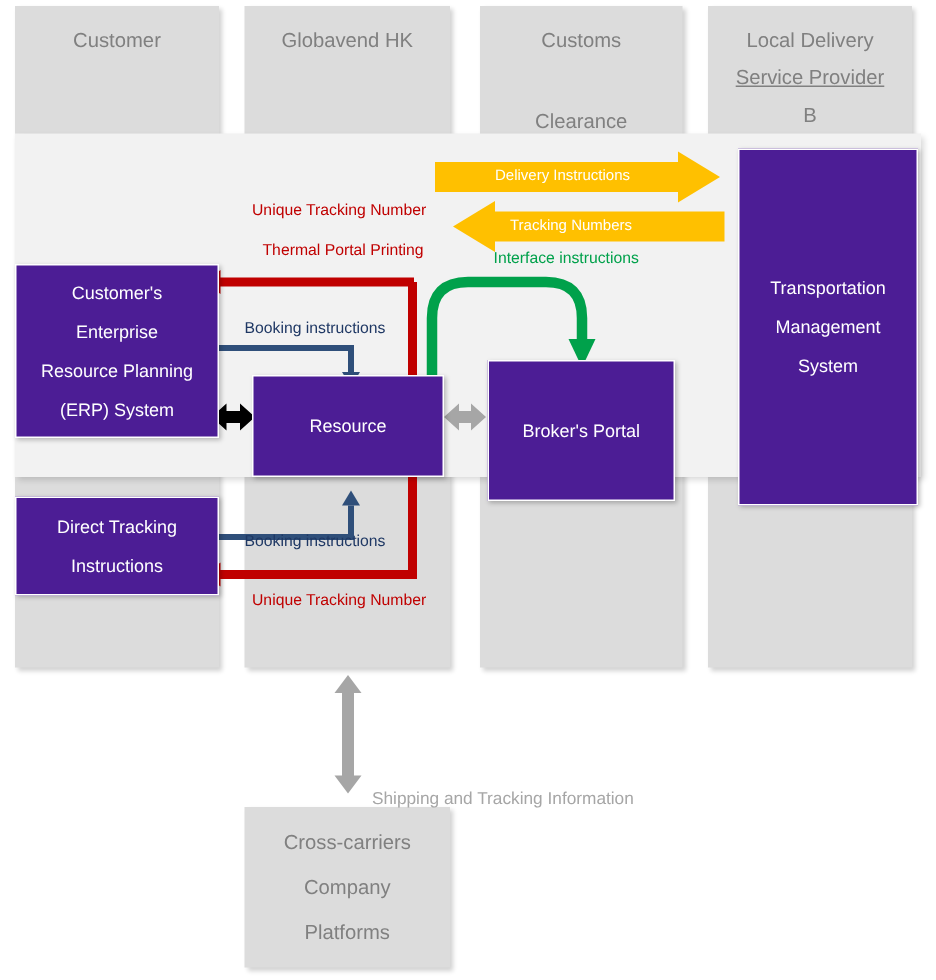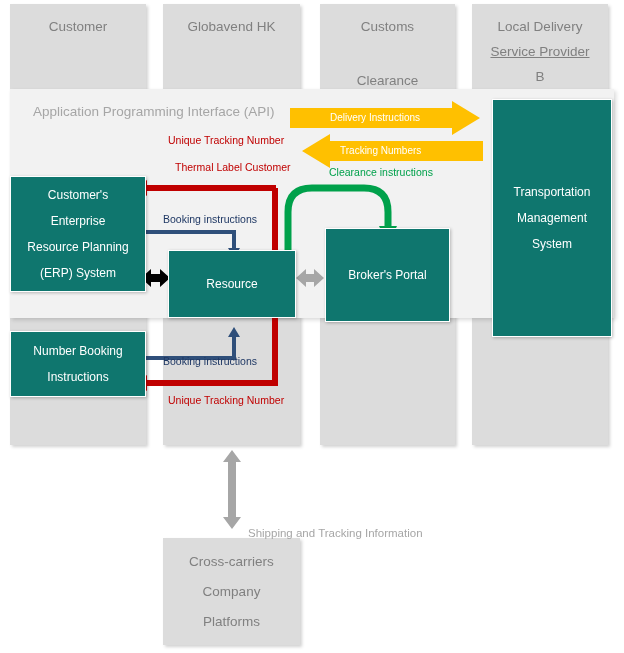--- a/index.html
+++ b/index.html
@@ -10,21 +10,21 @@
   
   .lane{position:absolute;background:#dcdcdc;box-shadow:2px 2px 3px rgba(0,0,0,.18);}
   .lane-title{position:absolute;left:0;right:0;top:10px;text-align:center;
     color:#808080;font-size:13.5px;line-height:25px;}
 
   
   .api-panel{position:absolute;background:#f2f2f2;box-shadow:2px 2px 4px rgba(0,0,0,.15);}
   .api-title{position:absolute;color:#a6a6a6;font-size:13.5px;}
 
   
-  .nbox{position:absolute;background:#0f766e;border:1px solid #ffffff;
+  .nbox{position:absolute;background:#4c1d95;border:1px solid #ffffff;
     color:#ffffff;font-size:12px;display:flex;flex-direction:column;
     align-items:center;justify-content:center;box-sizing:border-box;
     box-shadow:1px 1px 3px rgba(0,0,0,.25);}
   .nbox span{display:block;line-height:26px;text-align:center;white-space:nowrap;}
 
   
   .gbox{position:absolute;background:#dcdcdc;color:#808080;font-size:13.5px;
     display:flex;flex-direction:column;align-items:center;justify-content:center;
     box-shadow:2px 2px 3px rgba(0,0,0,.18);box-sizing:border-box;}
   .gbox span{display:block;line-height:30px;text-align:center;}
@@ -69,21 +69,20 @@
 
   <div class="lane" style="left:472px;top:4px;width:136px;height:441px;">
     <div class="lane-title">
       <span style="display:block;">Local Delivery</span>
       <span style="display:block;text-decoration:underline;">Service Provider</span>
       <span style="display:block;">B</span>
     </div>
   </div>
 
   <div class="api-panel" style="left:10px;top:89px;width:604px;height:229px;"></div>
-  <div class="api-title" style="left:33px;top:104px;">Application Programming Interface (API)</div>
 
   <svg class="ov">
 
     <polygon points="290,108 452,108 452,101 480,118 452,135 452,128 290,128" fill="#ffc000"></polygon>
 
     <polygon points="483,141 330,141 330,134 302,151 330,168 330,161 483,161" fill="#ffc000"></polygon>
 
     <path d="M288,280 L288,212 Q288,188 312,188 L364,188 Q388,188 388,212 L388,228" fill="none" stroke="#00a14b" stroke-width="7"></path>
     <polygon points="379,226 397,226 388,245" fill="#00a14b"></polygon>
 
@@ -114,50 +113,50 @@
     <span>Customer's</span>
     <span>Enterprise</span>
     <span>Resource Planning</span>
     <span>(ERP) System</span>
   </div>
 
   <div class="nbox" style="left:168px;top:250px;width:128px;height:68px;">
     <span>Resource</span>
   </div>
 
-  <div class="nbox" style="left:325px;top:228px;width:125px;height:94px;">
+  <div class="nbox" style="left:325px;top:240px;width:125px;height:94px;">
     <span>Broker's Portal</span>
   </div>
 
   <div class="nbox" style="left:492px;top:99px;width:120px;height:238px;">
     <span>Transportation</span>
     <span>Management</span>
     <span>System</span>
   </div>
 
   <div class="nbox" style="left:10px;top:331px;width:136px;height:66px;">
-    <span>Number Booking</span>
+    <span>Direct Tracking</span>
     <span>Instructions</span>
   </div>
 
   <div class="gbox" style="left:163px;top:538px;width:137px;height:107px;">
     <span>Cross-carriers</span>
     <span>Company</span>
     <span>Platforms</span>
   </div>
 
   <div class="lbl yellowtxt" style="left:330px;top:112px;">Delivery Instructions</div>
 
   <div class="lbl yellowtxt" style="left:340px;top:145px;">Tracking Numbers</div>
 
   <div class="lbl red" style="left:168px;top:134px;">Unique Tracking Number</div>
 
-  <div class="lbl red" style="left:175px;top:161px;">Thermal Label Customer</div>
+  <div class="lbl red" style="left:175px;top:161px;">Thermal Portal Printing</div>
 
-  <div class="lbl green" style="left:329px;top:166px;">Clearance instructions</div>
+  <div class="lbl green" style="left:329px;top:166px;">Interface instructions</div>
 
   <div class="lbl navy" style="left:163px;top:213px;">Booking instructions</div>
 
   <div class="lbl navy" style="left:163px;top:355px;">Booking instructions</div>
 
   <div class="lbl red" style="left:168px;top:394px;">Unique Tracking Number</div>
 
   <div class="lbl graytxt" style="left:248px;top:487px;">Shipping and Tracking Information</div>
 
 </div>

